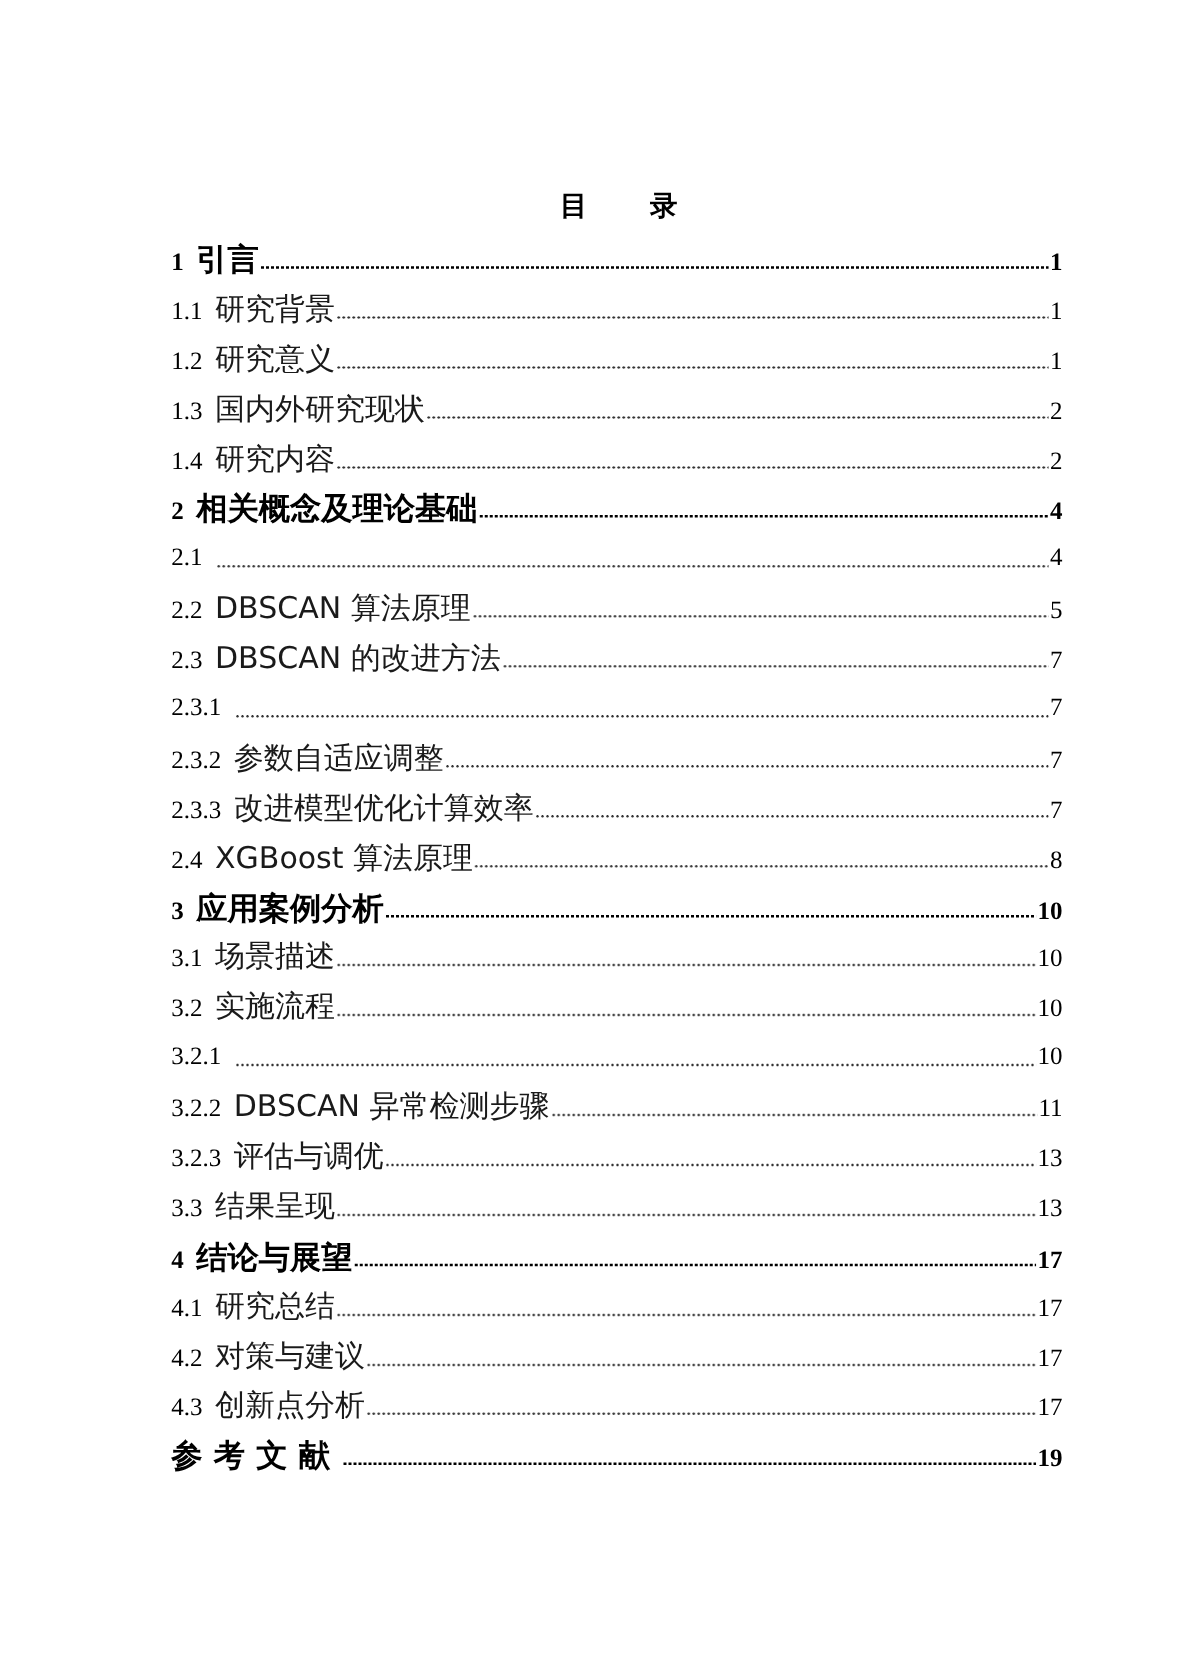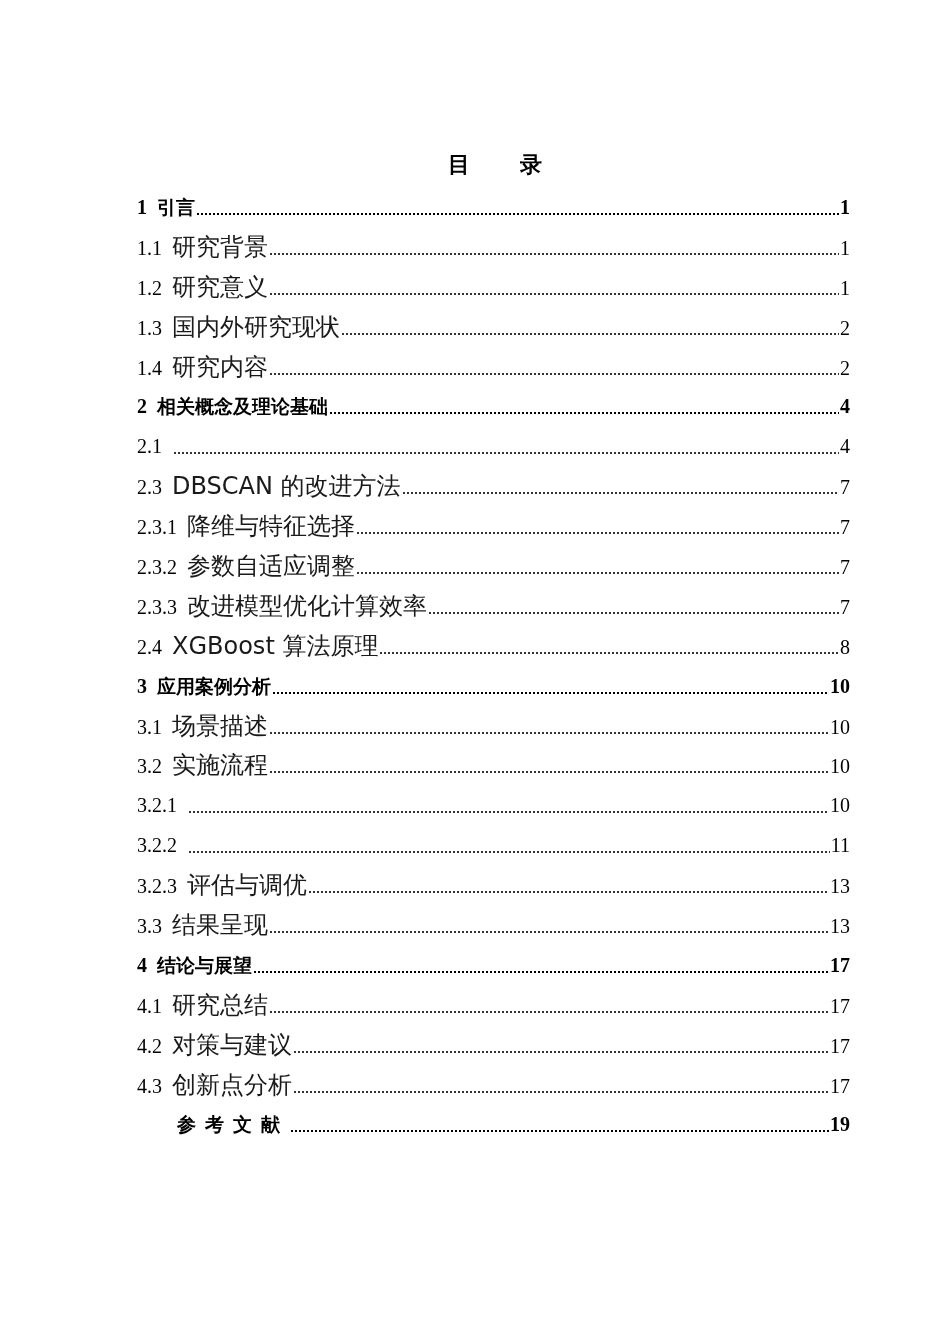--- a/index.html
+++ b/index.html
@@ -9,29 +9,29 @@
   .title { position: absolute; top: 150px; left: 0; width: 990px; text-align: center;
            font-family: "DejaVu Sans", sans-serif; font-size: 22px; font-weight: bold;
            letter-spacing: 0; }
   .title span.gap { display: inline-block; width: 50px; }
   .toc { position: absolute; left: 137px; top: 188px; width: 713px; }
   .row { display: flex; align-items: baseline; height: 39.9px; line-height: 39.9px;
          font-size: 20px; white-space: nowrap; }
   .row .num { font-family: "Liberation Serif", serif; }
   .row .lbl { font-family: "DejaVu Sans", sans-serif; font-size: 24px; font-weight: normal; color: #1a1a1a; }
   .row.lvl1 .lbl, .row.lvl1 .num, .row.lvl1 .pg { font-weight: bold; color: #000; }
-  .row.lvl1 .lbl { font-size: 19px; }
+  .row.lvl1 .lbl { font-size: 25px; }
   .row .sep { display: inline-block; width: 10px; }
   .row .leader { flex: 1; overflow: hidden; margin: 0 1px; position: relative; height: 20px; align-self: center; }
   .row .leader::after { content: ""; position: absolute; left: 0; right: 0; bottom: 3px; height: 2px;
        background-image: radial-gradient(circle, #333 0.9px, transparent 1.1px);
        background-size: 4px 2px; background-repeat: repeat-x; }
   .row.lvl1 .leader::after { background-image: radial-gradient(circle, #000 1.2px, transparent 1.4px); }
   .row .pg { font-family: "Liberation Serif", serif; font-size: 20px; }
-  .row.spaced .lbl { letter-spacing: 9px; margin-left: 40px; }
+  .row.spaced .lbl { letter-spacing: 9px; }
 </style>
 </head>
 <body>
 
 <div class="page">
   <div class="title">
     <span>目</span><span class="gap"></span><span>录</span>
   </div>
 
   <div class="toc" id="toc">
@@ -77,30 +77,36 @@
         <span class="leader"></span>
         <span class="pg">4</span>
       </div>
       <div class="row lvl2">
         <span class="num">2.1</span>
         <span class="sep"></span>
         <span class="leader"></span>
         <span class="pg">4</span>
       </div>
       <div class="row lvl2">
+        <span class="num">2.2</span>
+        <span class="sep"></span>
+        <span class="lbl">DBSCAN 算法原理</span>
+        <span class="leader"></span>
+        <span class="pg">5</span>
+      </div>
+      <div class="row lvl2">
         <span class="num">2.3</span>
         <span class="sep"></span>
         <span class="lbl">DBSCAN 的改进方法</span>
         <span class="leader"></span>
         <span class="pg">7</span>
       </div>
       <div class="row lvl3">
         <span class="num">2.3.1</span>
         <span class="sep"></span>
-        <span class="lbl">降维与特征选择</span>
         <span class="leader"></span>
         <span class="pg">7</span>
       </div>
       <div class="row lvl3">
         <span class="num">2.3.2</span>
         <span class="sep"></span>
         <span class="lbl">参数自适应调整</span>
         <span class="leader"></span>
         <span class="pg">7</span>
       </div>
@@ -141,20 +147,21 @@
       </div>
       <div class="row lvl3">
         <span class="num">3.2.1</span>
         <span class="sep"></span>
         <span class="leader"></span>
         <span class="pg">10</span>
       </div>
       <div class="row lvl3">
         <span class="num">3.2.2</span>
         <span class="sep"></span>
+        <span class="lbl">DBSCAN 异常检测步骤</span>
         <span class="leader"></span>
         <span class="pg">11</span>
       </div>
       <div class="row lvl3">
         <span class="num">3.2.3</span>
         <span class="sep"></span>
         <span class="lbl">评估与调优</span>
         <span class="leader"></span>
         <span class="pg">13</span>
       </div>

